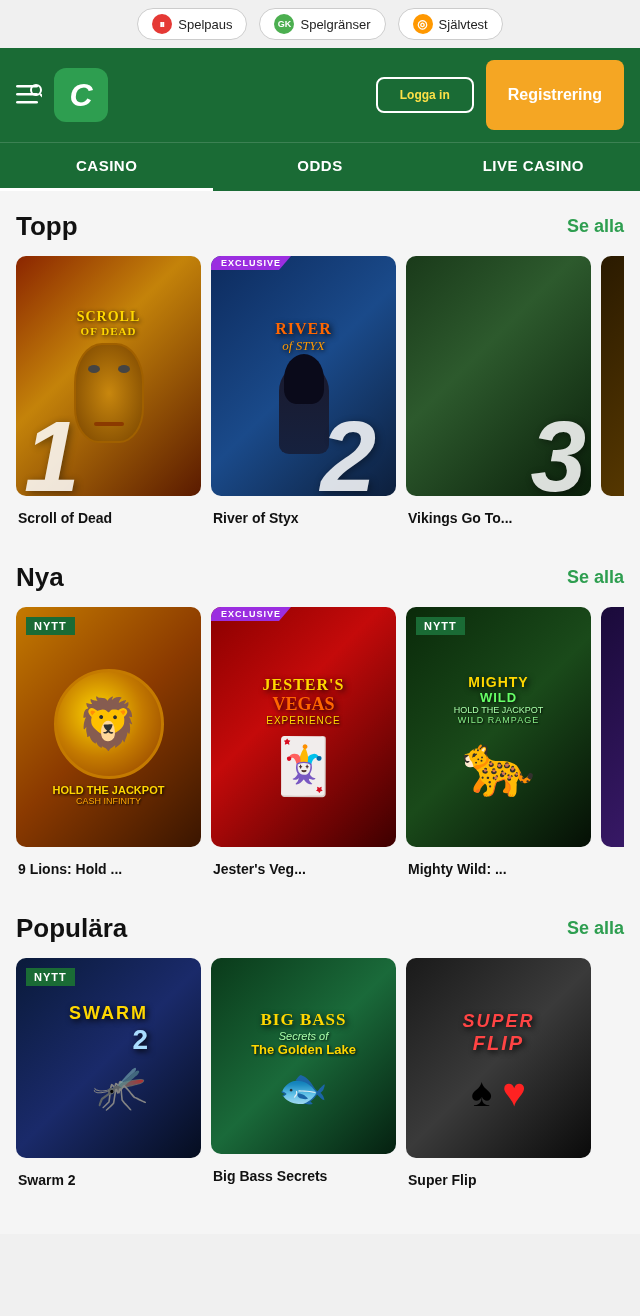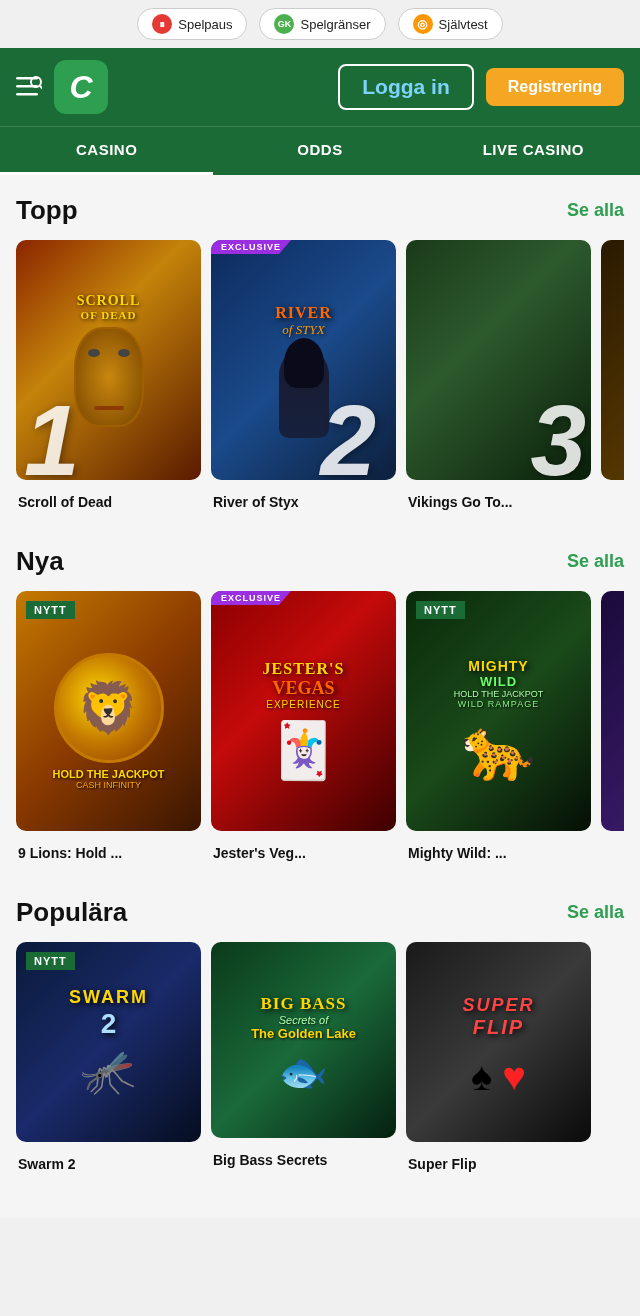--- a/index.html
+++ b/index.html
@@ -67,33 +67,33 @@
       font-weight: bold;
       color: white;
       font-style: italic;
       flex-shrink: 0;
     }
     .header-spacer { flex: 1; }
     .login-btn {
       border: 2px solid white;
       border-radius: 8px;
       background: transparent;
-      color: #7dd3fc;
-      font-size: 21px;
+      color: #fde047;
+      font-size: 12px;
       font-weight: bold;
       padding: 9px 22px;
       cursor: pointer;
     }
     .register-btn {
       border-radius: 8px;
       background: #f5a623;
       color: white;
       font-size: 16px;
       font-weight: bold;
-      padding: 10px 22px;
+      padding: 26px 22px;
       border: none;
       cursor: pointer;
     }
 
     
     .nav-bar {
       background: #1a6b35;
       display: flex;
       border-top: 1px solid rgba(255,255,255,0.15);
     }
@@ -383,21 +383,21 @@
   <div class="section">
     <div class="section-header">
       <span class="section-title">Populära</span>
       <a class="see-all-link">Se alla</a>
     </div>
     <div class="games-row">
 
       <div class="game-card">
         <div class="game-thumb bg-swarm" style="height:200px;">
           <div class="badge-nytt">NYTT</div>
-          <div style="text-align:center; z-index:1; ">
+          <div style="text-align:right; z-index:1; ">
             <div style="color:#ffd700; font-size:18px; font-weight:900; text-shadow:2px 2px 6px black; letter-spacing:2px;">SWARM</div>
             <div style="color:#aaddff; font-size:28px; font-weight:900; text-shadow:2px 2px 6px black;">2</div>
             <div style="font-size:45px; margin-top:5px;">🦟</div>
           </div>
         </div>
         <div class="game-name">Swarm 2</div>
       </div>
 
       <div class="game-card">
         <div class="game-thumb bg-bigbass" style="height:196px;">

